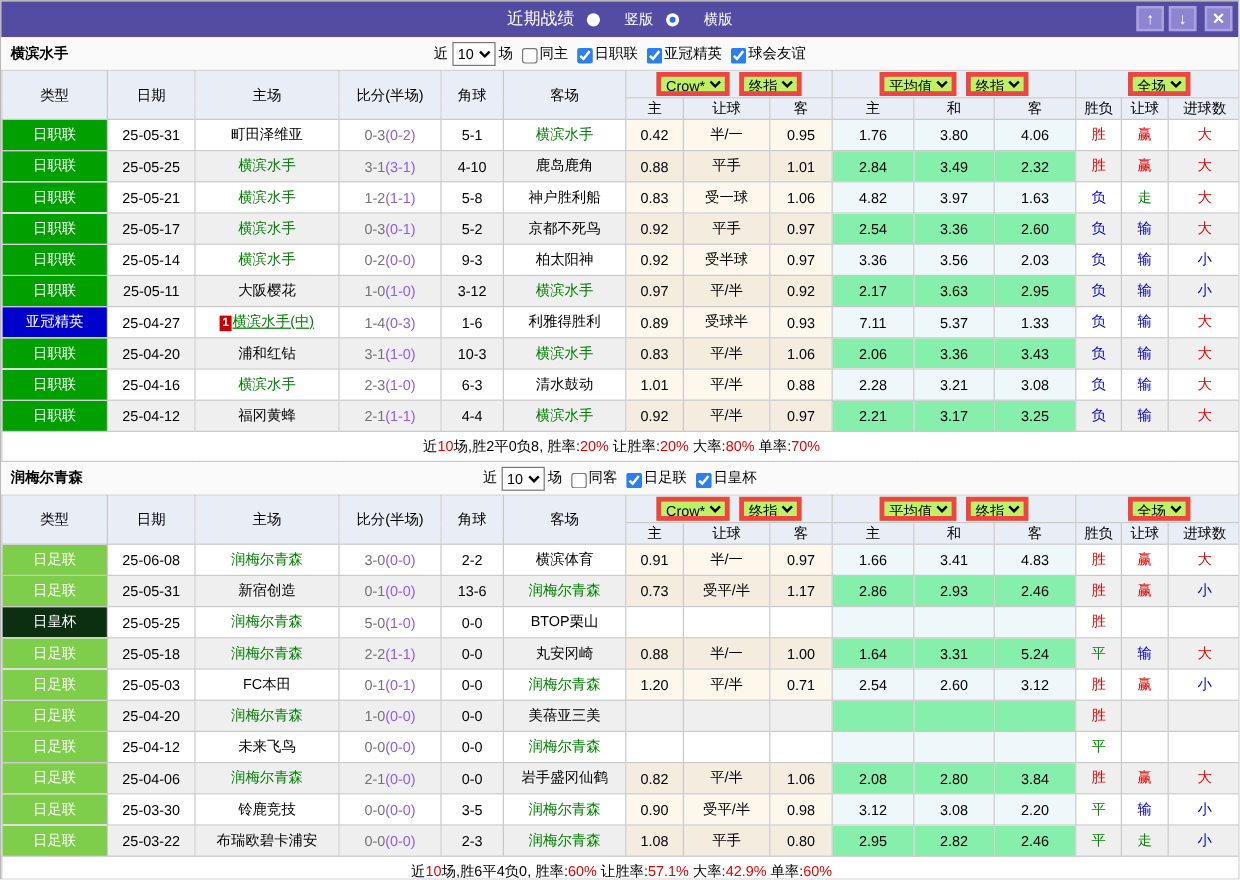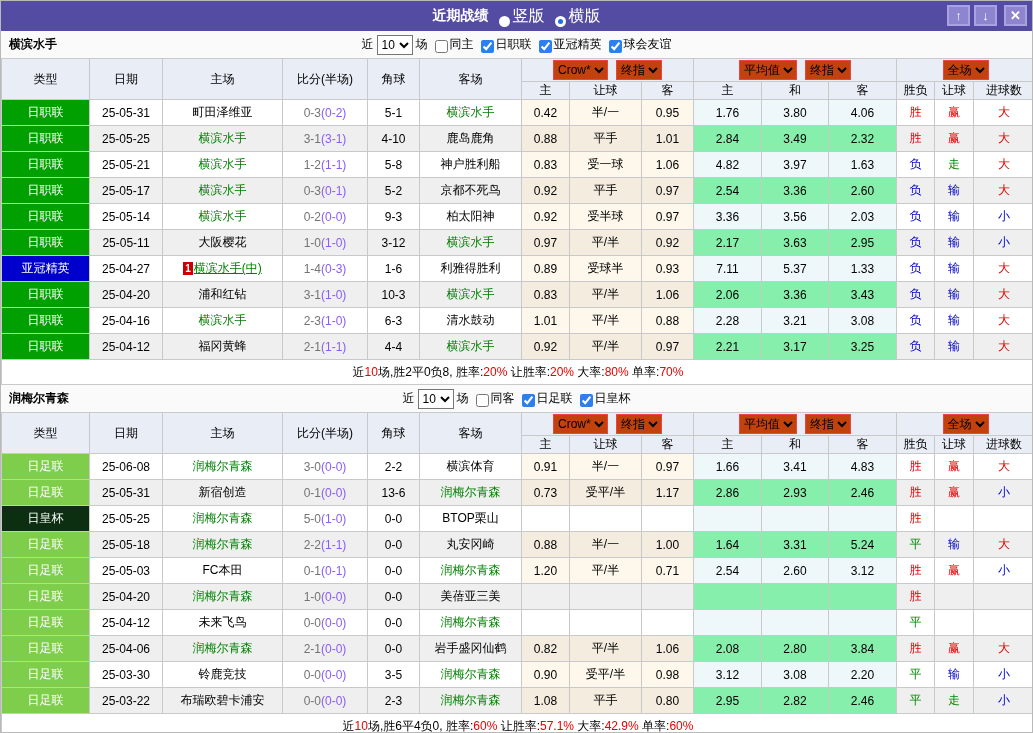--- a/index.html
+++ b/index.html
@@ -2,23 +2,23 @@
 <html><head>
 <meta charset="utf-8">
 <style>
   *{box-sizing:border-box;margin:0;padding:0}
   body{width:1033px;font-family:"Liberation Sans","DejaVu Sans",sans-serif;background:#fff}
   .app{width:1033px;height:733px;border:1px solid #b9b9b9;overflow:hidden;background:#fff}
 
   
   .titlebar{height:30px;background:#544ca3;display:flex;align-items:center;position:relative}
   .title-center{flex:1;display:flex;justify-content:center;align-items:center;gap:10px;color:#fff}
-  .page-title{font-weight:bold;font-size:14px}
+  .page-title{font-weight:normal;font-size:14px}
   .radio-group{display:inline-flex;align-items:center;gap:10px}
-  .radio{display:inline-flex;align-items:flex-end;gap:3px;font-size:16px;cursor:pointer;color:#fff}
+  .radio{display:inline-flex;align-items:center;gap:21px;font-size:12px;cursor:pointer;color:#fff}
   .rdot{width:11px;height:11px;border-radius:50%;background:#fff;position:relative;display:inline-block}
   .rdot.on::after{content:"";position:absolute;left:3px;top:3px;width:5px;height:5px;border-radius:50%;background:#1e6fe8}
   .win-buttons{position:absolute;right:5px;top:4px;display:flex;gap:4px}
   .wbtn{width:23px;height:21px;background:#8d85cf;border:2px solid #aaa2df;color:#fff;font-size:13px;font-weight:bold;
         display:flex;align-items:center;justify-content:center;cursor:pointer;padding:0;line-height:1}
   .wbtn.close{margin-left:3px}
 
   
   .filterbar{height:27px;position:relative;display:flex;align-items:center;justify-content:center;background:#fafafa}
   .teamname{position:absolute;left:8px;font-size:12px;font-weight:bold;color:#000}
@@ -26,21 +26,21 @@
   .filters select{height:20px;font-size:12px;margin:0 3px;border:1px solid #767676;background:#fff}
   .fcheck{display:inline-flex;align-items:flex-end;margin-left:7px;cursor:pointer}
   .fcheck input{width:13px;height:13px;accent-color:#2d7ff0;margin-right:2px}
 
   
   table{width:1033px;table-layout:fixed;border-collapse:collapse;font-size:12px}
   th,td{border:1px solid #c9c9c9;text-align:center;overflow:hidden;white-space:nowrap;padding:0 1px}
   thead th{background:#e9edf6;font-weight:normal;color:#000}
   .ddrow th{height:23px}
   .subrow th{height:17px}
-  .ddcell select{height:20px;font-size:12px;margin:0 4px;border:1px solid #ef4444;background:#c2410c}
+  .ddcell select{height:20px;font-size:12px;margin:0 4px;border:4px solid #ef4444;background:#bef264}
   tbody td{height:26px;background:#fff;color:#000}
   tr.alt td{background:#efefef}
   td.lg{color:#fff}
   td.lg.jl{background:#00a000}
   td.lg.acl{background:#0000cc}
   td.lg.jfl{background:#7fce4b}
   td.lg.emp{background:#0b2f10}
   .ft{color:#737373}
   .ht{color:#8b5cf6}
   td.odds{background:#fdf7ec}

